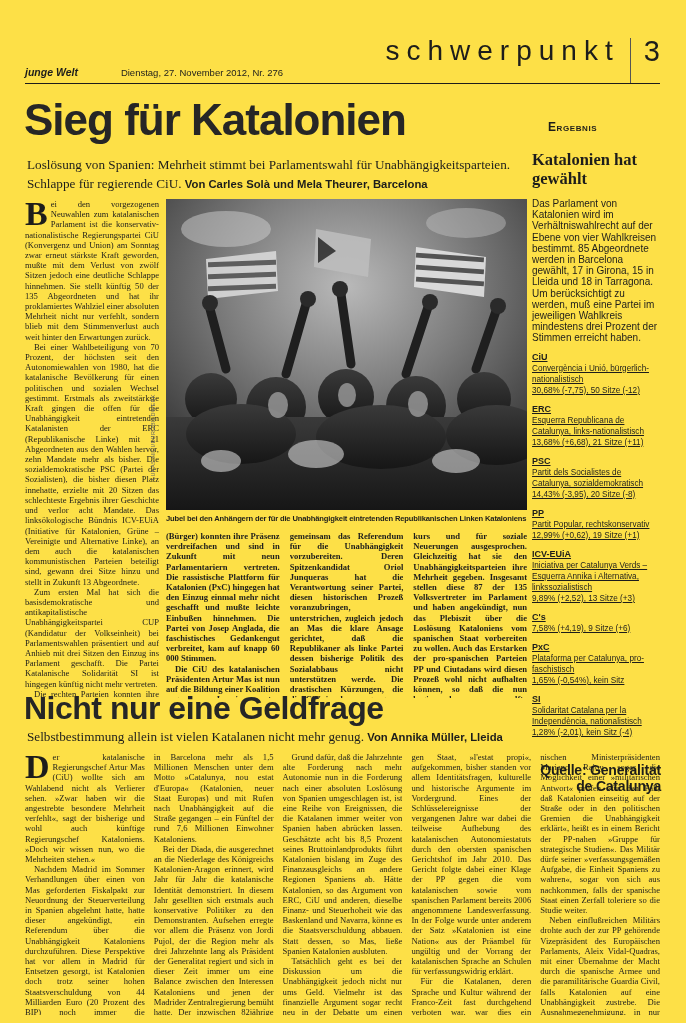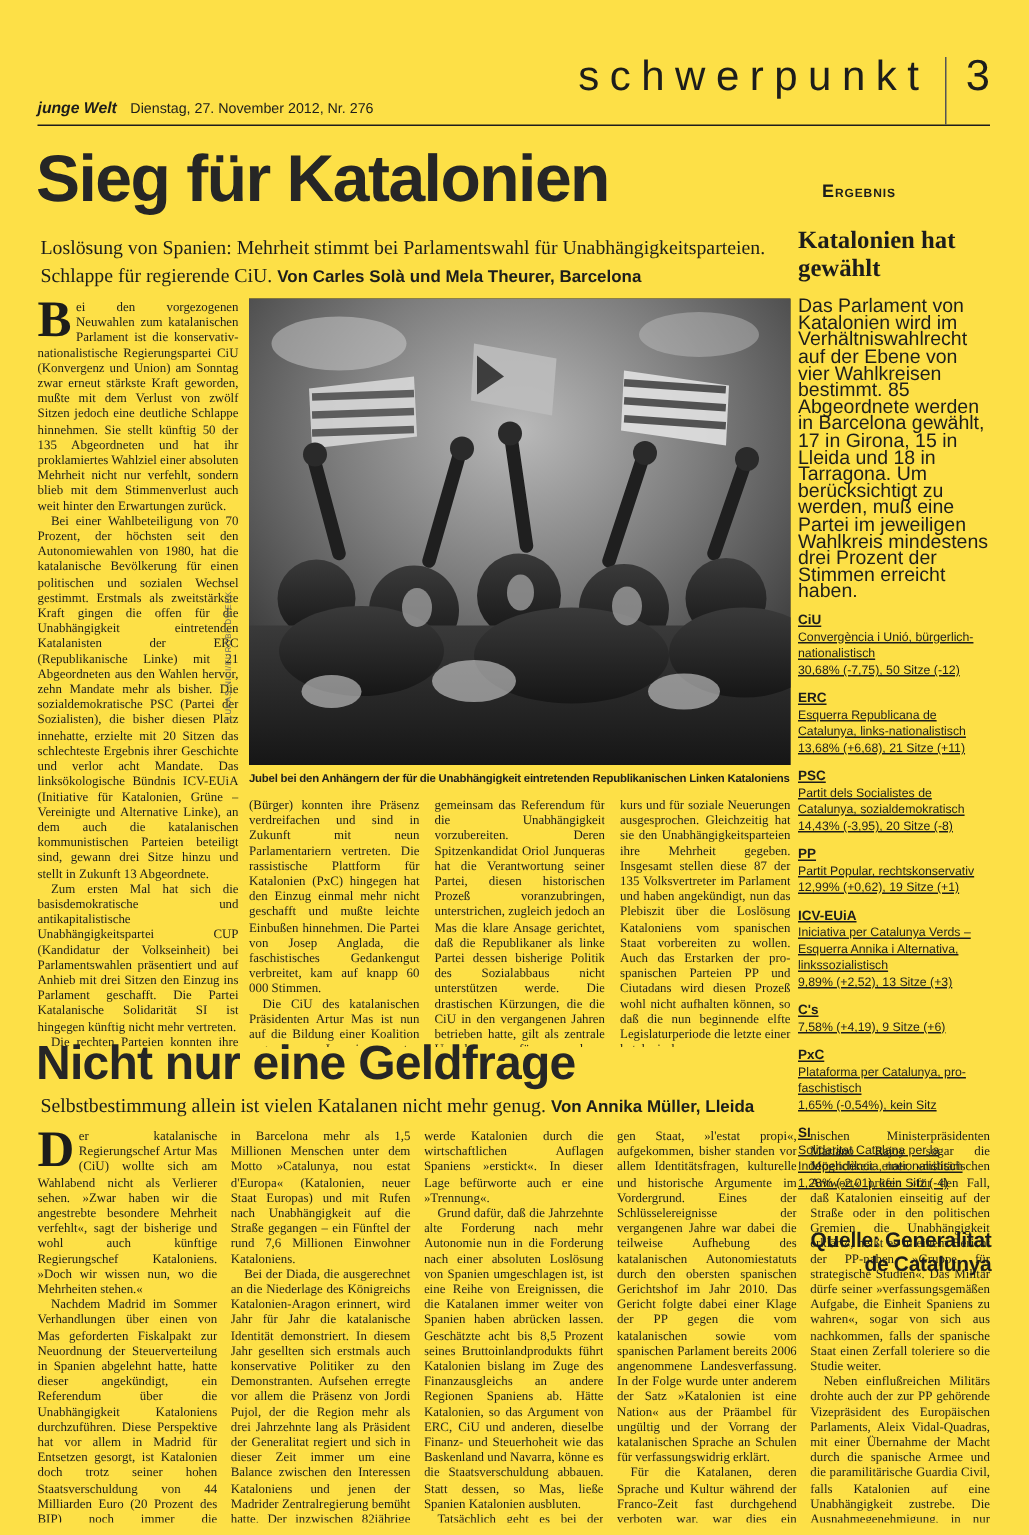--- a/index.html
+++ b/index.html
@@ -6,21 +6,21 @@
   .page{position:relative;width:686px;height:1023px;background:#fde047;overflow:hidden;
         font-family:"Liberation Serif",serif;color:#1d1d1b;}
 
   
   .header{position:absolute;left:25px;right:26px;top:34px;height:46px;
           border-bottom:1.6px solid #1d1d1b;display:flex;justify-content:space-between;
           align-items:flex-end;padding-bottom:3px;}
   .mast-wrap{display:flex;align-items:flex-end;padding-bottom:2px;}
   .masthead{font-family:"Liberation Sans",sans-serif;font-weight:bold;font-style:italic;
             font-size:10.5px;margin-right:9px;}
-  .dateline{font-family:"Liberation Sans",sans-serif;font-size:9.5px;}
+  .dateline{font-family:"Liberation Sans",sans-serif;font-size:9.5px;margin-left:34px;}
   .section-wrap{display:flex;align-items:flex-start;}
   .section-title{font-family:"Liberation Sans",sans-serif;font-size:28px;font-weight:500;
                  letter-spacing:7px;line-height:26px;}
   .vbar{width:1.2px;height:45px;background:#555;margin:0 13px -3px 10px;align-self:flex-end;}
   .pageno{font-family:"Liberation Sans",sans-serif;font-size:29px;font-weight:500;line-height:26px;}
 
   
   .h1{position:absolute;left:24px;top:96px;font-family:"Liberation Sans",sans-serif;
       font-weight:bold;font-size:44px;letter-spacing:-1px;line-height:48px;color:#262626;margin:0;}
   .sub1{position:absolute;left:27px;top:156px;width:500px;font-size:13.2px;line-height:18.5px;margin:0;}
@@ -32,29 +32,29 @@
 
   .a1-col1{position:absolute;left:25px;top:199px;width:134px;height:500px;overflow:hidden;}
 
   .photo{position:absolute;left:166px;top:199px;width:361px;height:311px;background:#222;}
   .photo svg{display:block;}
   .credit{position:absolute;left:150px;top:480px;transform:rotate(-90deg);transform-origin:left top;
           font-family:"Liberation Sans",sans-serif;font-size:5.5px;letter-spacing:.4px;color:#666;
           white-space:nowrap;}
   .caption{position:absolute;left:166px;top:514px;width:361px;font-family:"Liberation Sans",sans-serif;
            font-weight:bold;font-size:7.6px;letter-spacing:-0.15px;white-space:nowrap;overflow:hidden;}
-  .a1-lower{position:absolute;left:166px;top:531px;width:361px;height:167px;display:flex;gap:10px;overflow:hidden;}
+  .a1-lower{position:absolute;left:166px;top:531px;width:361px;height:167px;display:flex;gap:10px;overflow:hidden;font-weight:bold;}
   .a1-lower .col{flex:1;overflow:hidden;}
 
   
   .sidebar{position:absolute;left:532px;top:104px;width:129px;font-family:"Liberation Sans",sans-serif;}
   .kicker{font-weight:bold;font-size:12px;font-variant:small-caps;letter-spacing:.6px;margin:16px;}
   .sb-title{font-family:"Liberation Serif",serif;font-weight:bold;font-size:16.5px;line-height:19px;
             margin:4px 0 10px 0;}
-  .sb-intro{font-size:13px;line-height:11.2px;margin:0 0 4px 0;}
+  .sb-intro{font-size:10px;line-height:11.2px;margin:0 0 4px 0;}
   .party{margin-top:8px;text-decoration:underline;}
   .p-abbr{font-weight:bold;font-size:9px;line-height:11px;}
   .p-desc,.p-res{font-size:8.2px;line-height:11px;}
   .sb-source{margin-top:24px;text-align:right;font-weight:bold;font-size:14px;letter-spacing:-0.2px;}
 
   
   .h2{position:absolute;left:24px;top:690px;font-family:"Liberation Sans",sans-serif;font-weight:bold;
       font-size:32px;letter-spacing:-0.5px;margin:0;color:#262626;}
   .sub2{position:absolute;left:27px;top:729px;width:560px;font-size:13.2px;margin:0;}
   .a2-cols{position:absolute;left:25px;right:26px;top:752px;height:263px;display:flex;gap:9px;overflow:hidden;}
@@ -230,21 +230,20 @@
   <div class="a2-cols">
     <div class="col">
       <p class="bp"><span class="dropcap">D</span><span>er katalanische Regierungschef Artur Mas (CiU) wollte sich am Wahlabend nicht als Verlierer sehen. »Zwar haben wir die angestrebte besondere Mehrheit verfehlt«, sagt der bisherige und wohl auch künftige Regierungschef Kataloniens. »Doch wir wissen nun, wo die Mehrheiten stehen.«</span></p>
       <p class="bp ind">Nachdem Madrid im Sommer Verhandlungen über einen von Mas geforderten Fiskalpakt zur Neuordnung der Steuerverteilung in Spanien abgelehnt hatte, hatte dieser angekündigt, ein Referendum über die Unabhängigkeit Kataloniens durchzuführen. Diese Perspektive hat vor allem in Madrid für Entsetzen gesorgt, ist Katalonien doch trotz seiner hohen Staatsverschuldung von 44 Milliarden Euro (20 Prozent des BIP) noch immer die wirtschaftlich stärkste Region Spaniens. Auslöser für den Vorstoß von Mas war jedoch die Stimmung in der Bevölkerung. Am 11. September, dem »Diada« genannten Nationalfeiertag der Katalanen, waren</p>
     </div>
     <div class="col">
       <p class="bp">in Barcelona mehr als 1,5 Millionen Menschen unter dem Motto »Catalunya, nou estat d'Europa« (Katalonien, neuer Staat Europas) und mit Rufen nach Unabhängigkeit auf die Straße gegangen – ein Fünftel der rund 7,6 Millionen Einwohner Kataloniens.</p>
       <p class="bp ind">Bei der Diada, die ausgerechnet an die Niederlage des Königreichs Katalonien-Aragon erinnert, wird Jahr für Jahr die katalanische Identität demonstriert. In diesem Jahr gesellten sich erstmals auch konservative Politiker zu den Demonstranten. Aufsehen erregte vor allem die Präsenz von Jordi Pujol, der die Region mehr als drei Jahrzehnte lang als Präsident der Generalitat regiert und sich in dieser Zeit immer um eine Balance zwischen den Interessen Kataloniens und jenen der Madrider Zentralregierung bemüht hatte. Der inzwischen 82jährige CiU-Politiker und politische Ziehvater von Artur Mas sagte im Vorfeld der Wahlen, er sei sechzig Jahre lang gegen die Unabhängigkeit gewesen. Nun aber</p>
     </div>
     <div class="col">
-      <p class="bp">werde Katalonien durch die wirtschaftlichen Auflagen Spaniens »erstickt«. In dieser Lage befürworte auch er eine »Trennung«.</p>
       <p class="bp ind">Grund dafür, daß die Jahrzehnte alte Forderung nach mehr Autonomie nun in die Forderung nach einer absoluten Loslösung von Spanien umgeschlagen ist, ist eine Reihe von Ereignissen, die die Katalanen immer weiter von Spanien haben abrücken lassen. Geschätzte acht bis 8,5 Prozent seines Bruttoinlandprodukts führt Katalonien bislang im Zuge des Finanzausgleichs an andere Regionen Spaniens ab. Hätte Katalonien, so das Argument von ERC, CiU und anderen, dieselbe Finanz- und Steuerhoheit wie das Baskenland und Navarra, könne es die Staatsverschuldung abbauen. Statt dessen, so Mas, ließe Spanien Katalonien ausbluten.</p>
       <p class="bp ind">Tatsächlich geht es bei der Diskussion um die Unabhängigkeit jedoch nicht nur ums Geld. Vielmehr ist das finanzielle Argument sogar recht neu in der Debatte um einen eigenständi-</p>
     </div>
     <div class="col">
       <p class="bp">gen Staat, »l'estat propi«, aufgekommen, bisher standen vor allem Identitätsfragen, kulturelle und historische Argumente im Vordergrund. Eines der Schlüsselereignisse der vergangenen Jahre war dabei die teilweise Aufhebung des katalanischen Autonomiestatuts durch den obersten spanischen Gerichtshof im Jahr 2010. Das Gericht folgte dabei einer Klage der PP gegen die vom katalanischen sowie vom spanischen Parlament bereits 2006 angenommene Landesverfassung. In der Folge wurde unter anderem der Satz »Katalonien ist eine Nation« aus der Präambel für ungültig und der Vorrang der katalanischen Sprache an Schulen für verfassungswidrig erklärt.</p>
       <p class="bp ind">Für die Katalanen, deren Sprache und Kultur während der Franco-Zeit fast durchgehend verboten war, war dies ein einschneidendes Erlebnis. Es fügte sich in eine lange Kette immer aggressiver ausgefochtener Meinungsverschiedenheiten zwischen Madrid und Barcelona. So ließ die PP des spa-</p>
     </div>
     <div class="col">
       <p class="bp">nischen Ministerpräsidenten Mariano Rajoy sogar die Möglichkeit einer »militärischen Antwort« prüfen »für den Fall, daß Katalonien einseitig auf der Straße oder in den politischen Gremien die Unabhängigkeit erklärt«, heißt es in einem Bericht der PP-nahen »Gruppe für strategische Studien«. Das Militär dürfe seiner »verfassungsgemäßen Aufgabe, die Einheit Spaniens zu wahren«, sogar von sich aus nachkommen, falls der spanische Staat einen Zerfall toleriere so die Studie weiter.</p>
       <p class="bp ind">Neben einflußreichen Militärs drohte auch der zur PP gehörende Vizepräsident des Europäischen Parlaments, Aleix Vidal-Quadras, mit einer Übernahme der Macht durch die spanische Armee und die paramilitärische Guardia Civil, falls Katalonien auf eine Unabhängigkeit zustrebe. Die Ausnahmegenehmigung, in nur 300 Metern Höhe über katalanischen Ortschaften zu fliegen, die das spanische Militär just vor der Wahl erhielt, interpretierten viele Katalanen ebenfalls als Provokation.</p>

